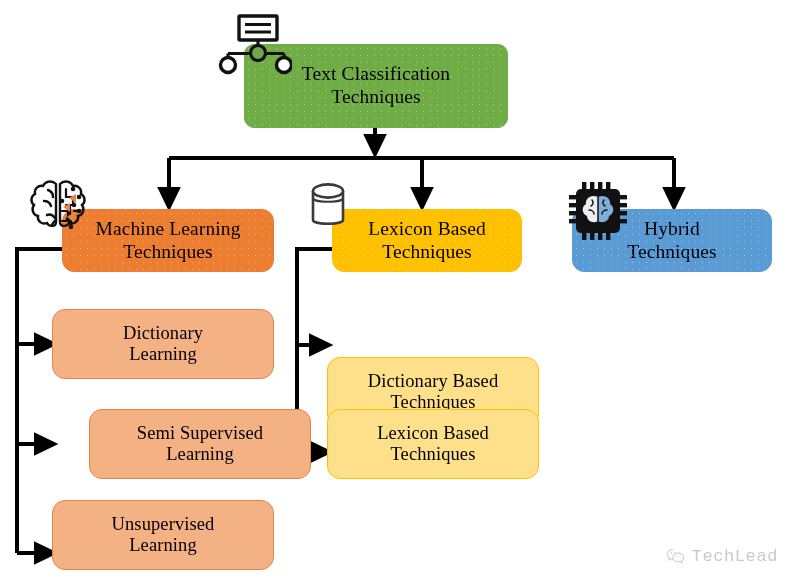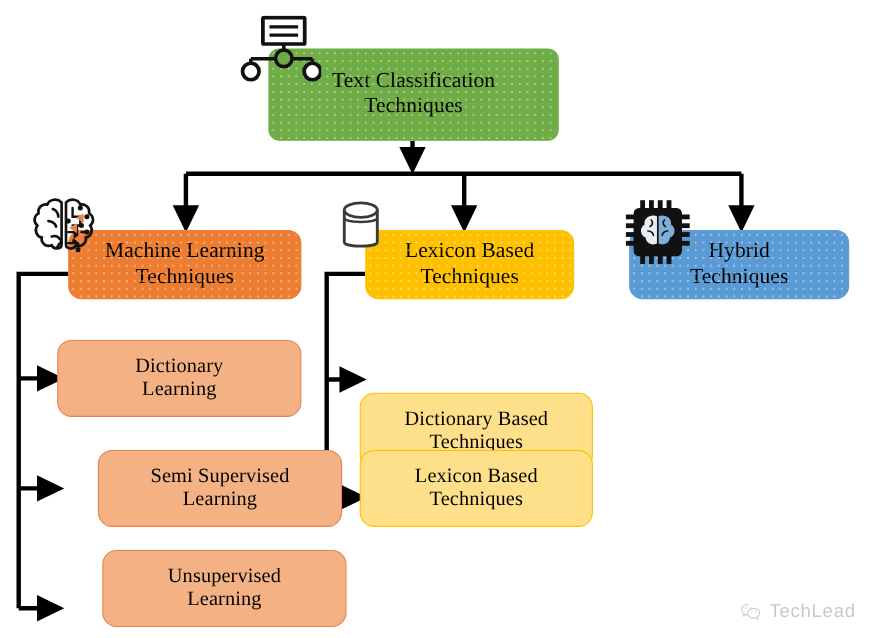--- a/index.html
+++ b/index.html
@@ -78,21 +78,21 @@
   
   .icon{position:absolute;z-index:4;}
 
   
   #watermark{
     position:absolute;
     right:18px;bottom:14px;
     display:flex;align-items:center;gap:7px;
     z-index:6;
     color:#c9c9c9;
-    font-family:Liberation Sans, sans-serif;
+    font-family:Liberation Mono, monospace;
     font-size:17px;
     letter-spacing:0.6px;
     user-select:none;
   }
   #watermark svg{display:block;}
 </style>
 </head>
 <body>
 
 <div id="stage">
@@ -244,21 +244,21 @@
     </span>
   </div>
 
   <div class="node leaf-o" style="left:52px;top:409px;width:222px;height:70px;margin-left:37px;">
     <span class="lbl">
       <span>Semi Supervised</span><br>
       <span>Learning</span>
     </span>
   </div>
 
-  <div class="node leaf-o" style="left:52px;top:500px;width:222px;height:70px;margin-left:41px;">
+  <div class="node leaf-o" style="left:52px;top:500px;width:222px;height:70px;">
     <span class="lbl">
       <span>Unsupervised</span><br>
       <span>Learning</span>
     </span>
   </div>
 
   <div class="node leaf-y" style="left:327px;top:309px;width:212px;height:70px;margin-top:48px;">
     <span class="lbl">
       <span>Dictionary Based</span><br>
       <span>Techniques</span>

